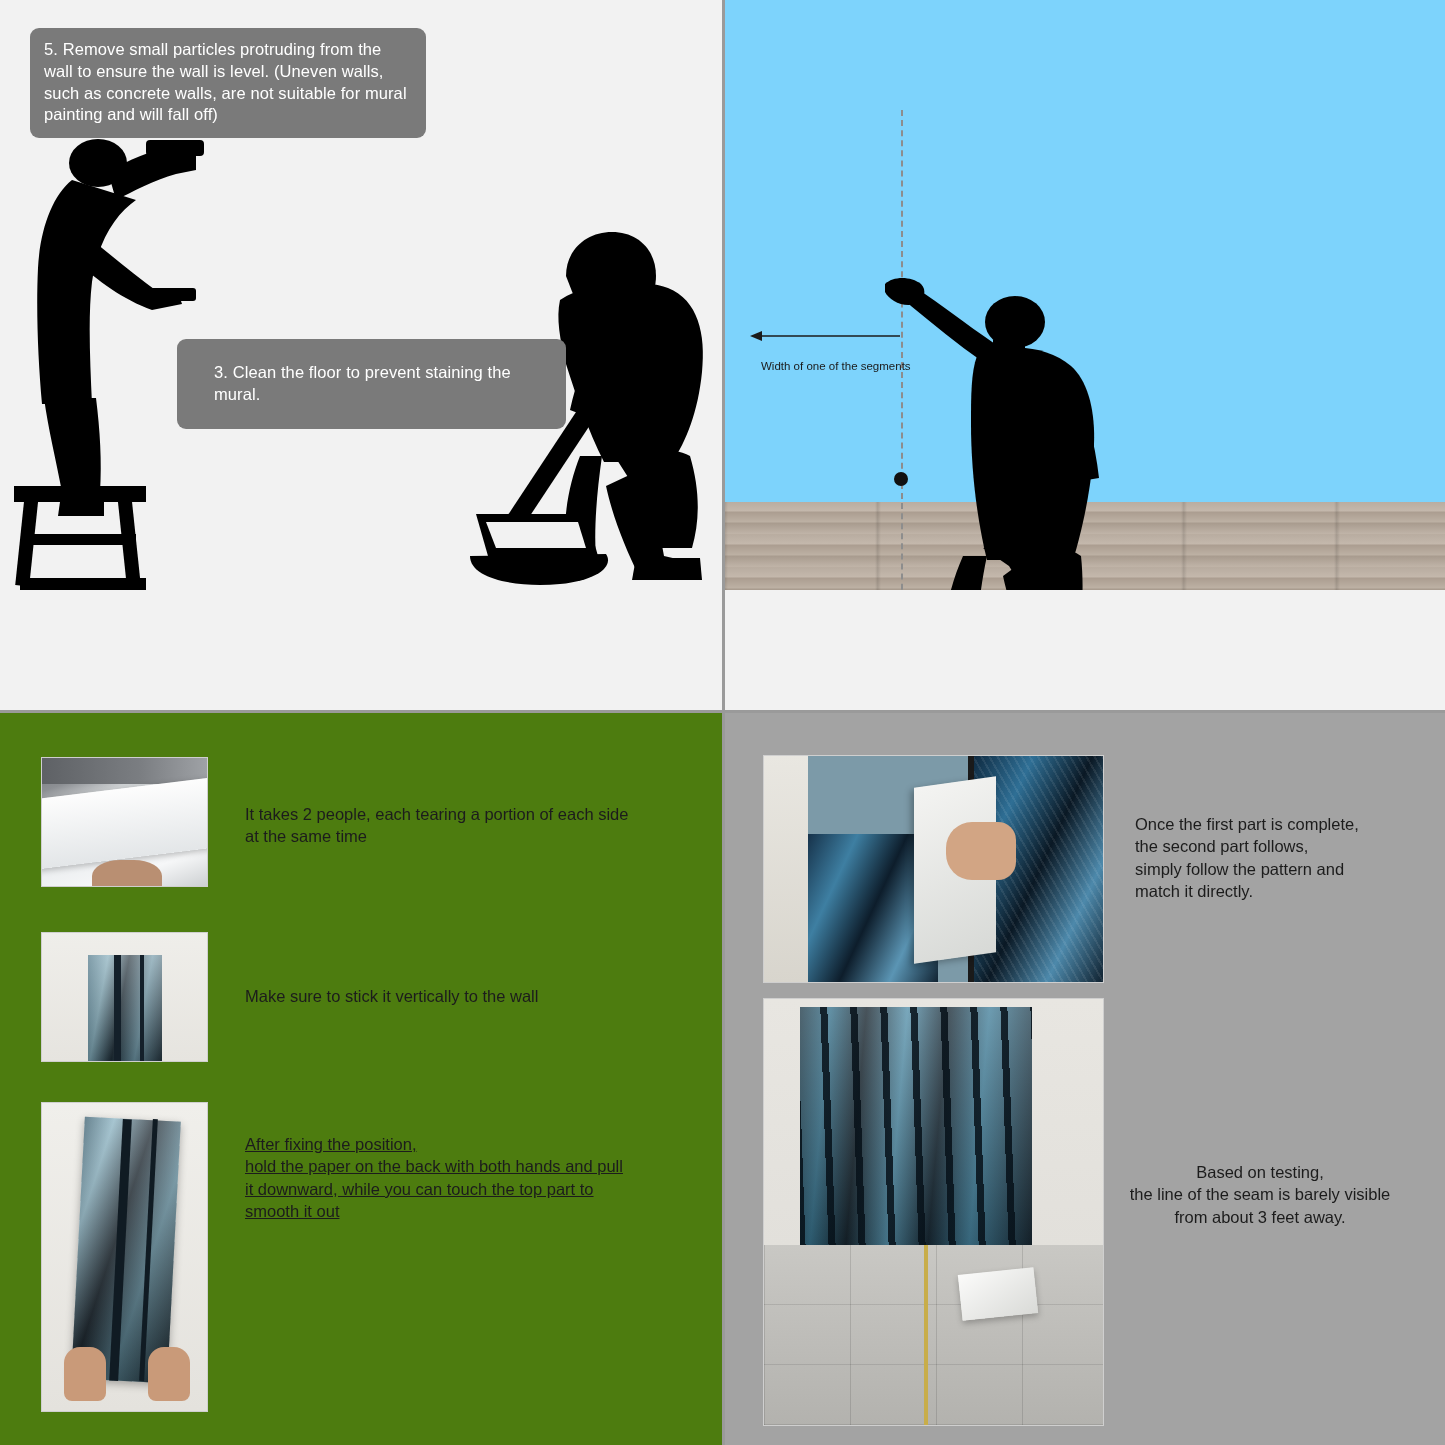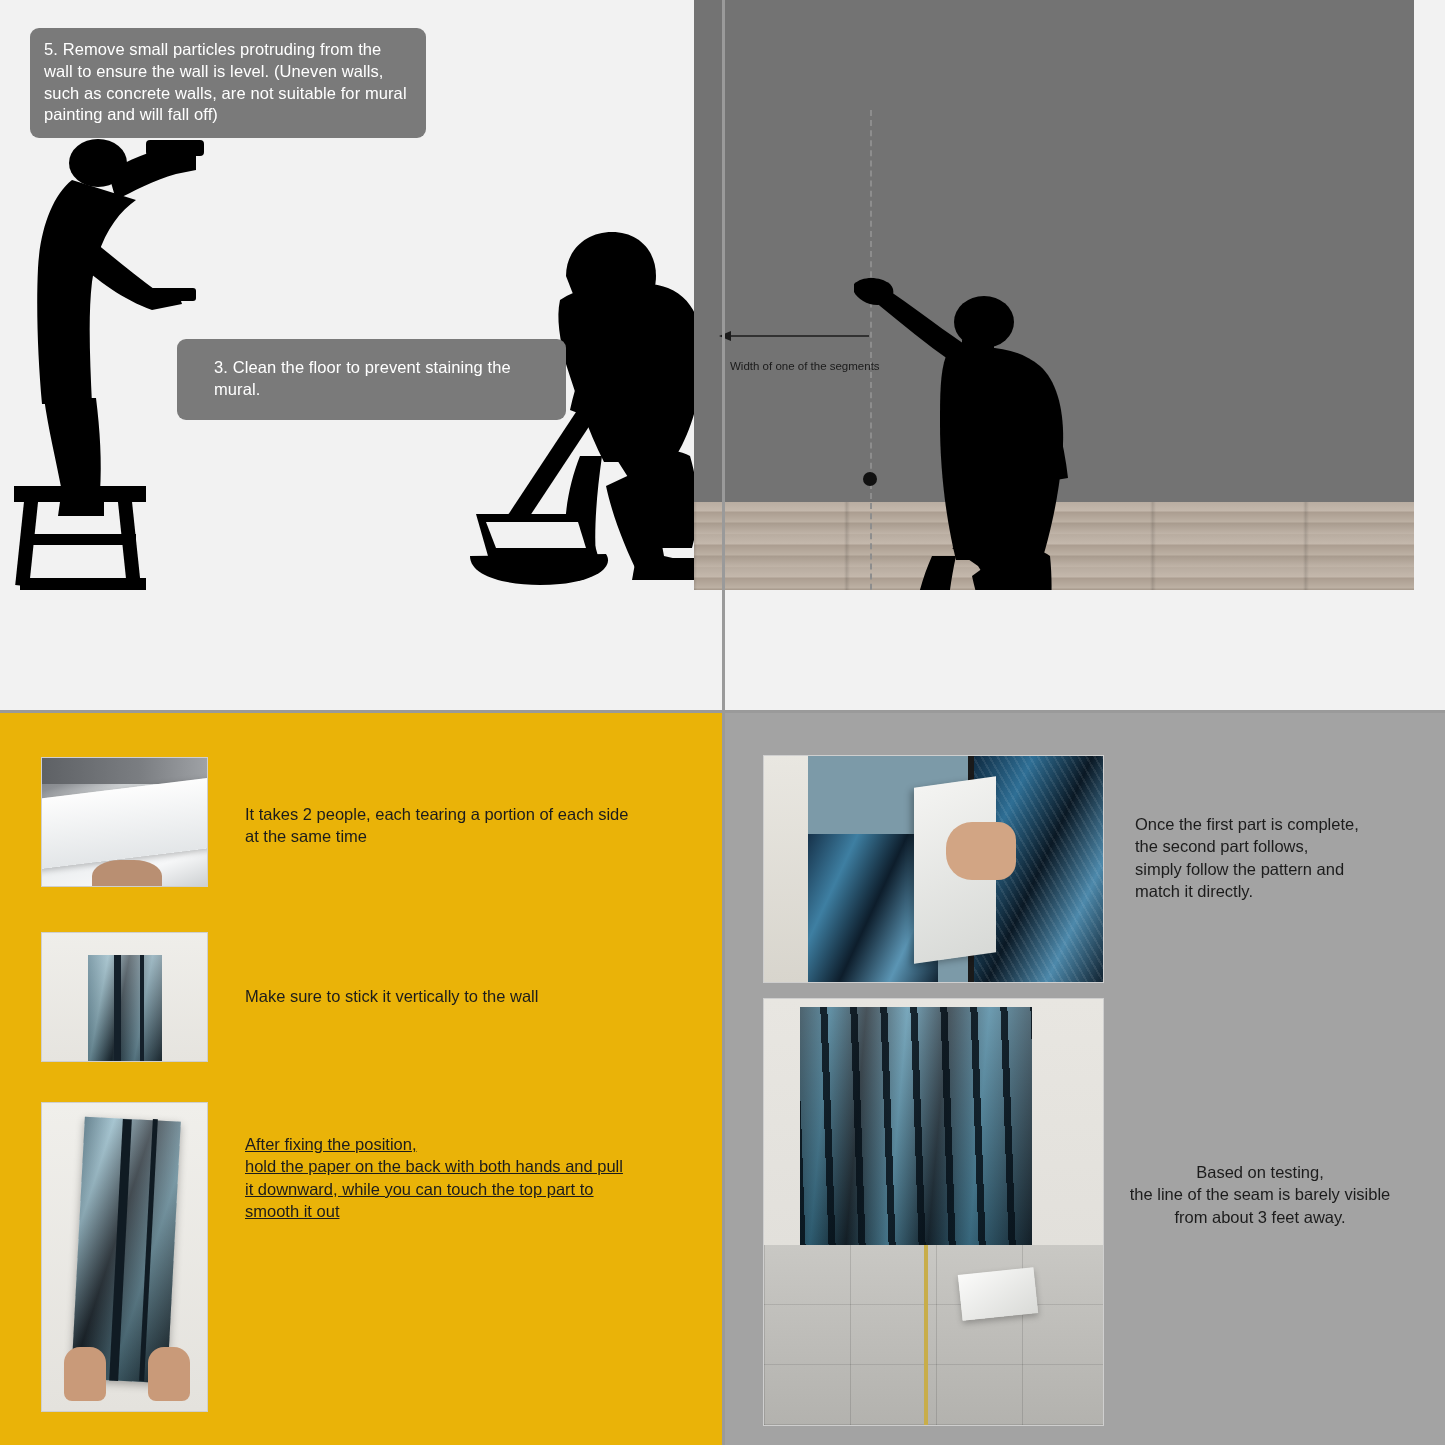--- a/index.html
+++ b/index.html
@@ -60,43 +60,43 @@
   }
   #callout-step2 {
     left: 30px;
     top: 28px;
     width: 396px;
   }
   #callout-step3 {
     left: 177px;
     top: 339px;
     width: 389px;
-    height: 81px;
+    height: 90px;
     display: flex;
     align-items: center;
     padding-left: 37px;
   }
 
   
   .tl-scene {
     position: absolute;
     left: 0;
     top: 0;
     width: 722px;
     height: 710px;
     overflow: hidden;
   }
   .tr-scene {
     position: absolute;
-    left: 694px;
+    left: 725px;
     top: 0;
     width: 720px;
     height: 590px;
     overflow: hidden;
-    background: #737373;
+    background: #7dd3fc;
   }
   .floor-strip {
     position: absolute;
     left: 0;
     bottom: 0;
     width: 720px;
     height: 88px;
     background:
       repeating-linear-gradient(180deg,
         #b9ada1 0px, #c4b8ac 9px, #ab9d90 10px, #bdb1a4 20px, #a89b8e 21px, #c0b4a8 32px, #b3a699 33px),
@@ -144,21 +144,21 @@
     height: 12px;
   }
 
   
   .bl-panel {
     position: absolute;
     left: 0;
     top: 713px;
     width: 722px;
     height: 732px;
-    background: #eab308;
+    background: #4d7c0f;
   }
   .br-panel {
     position: absolute;
     left: 725px;
     top: 713px;
     width: 720px;
     height: 732px;
     background: #a3a3a3;
   }
   .photo {

